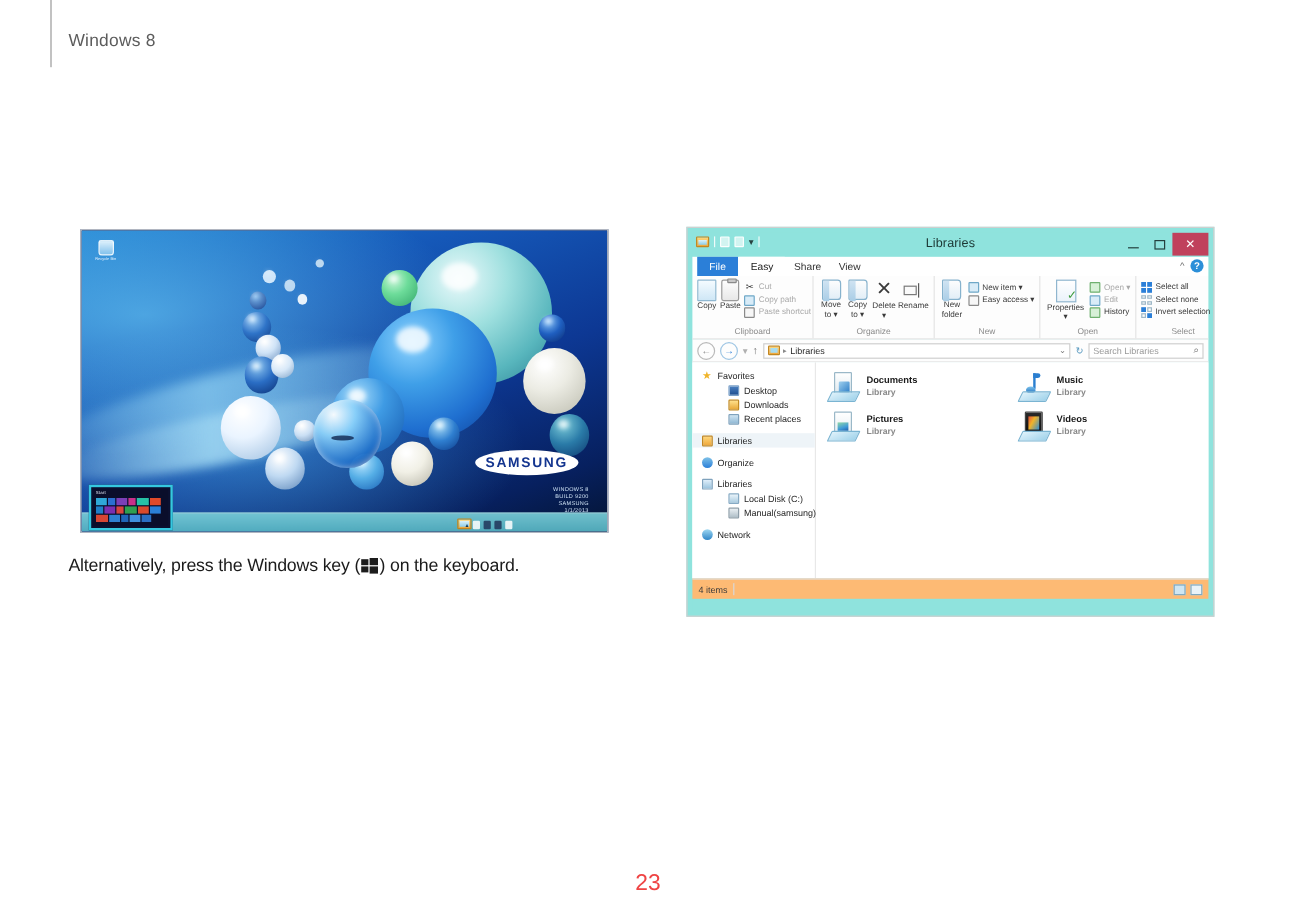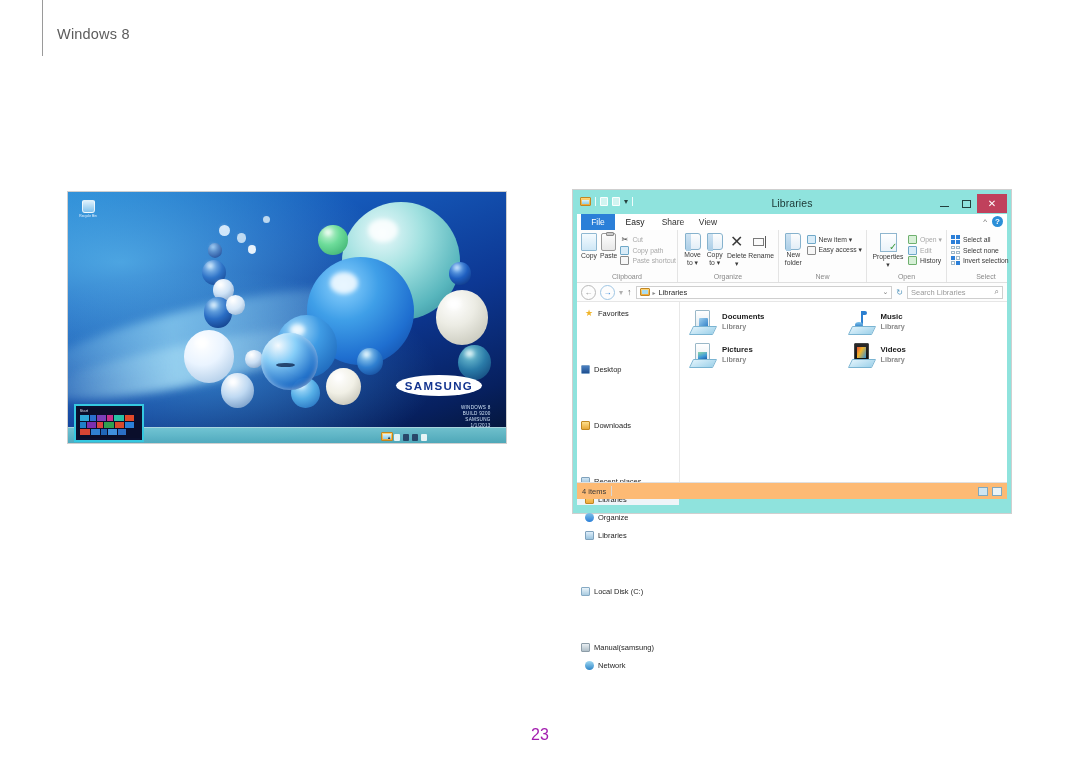--- a/index.html
+++ b/index.html
@@ -268,21 +268,21 @@
   .addr-v{font-size:7px;color:#7a7a7a;}
   .addr-ref{font-size:8px;color:#5a9ac0;}
   .searchfield{width:96px;height:13px;border:1px solid #cfcfcf;background:#fff;display:flex;
     align-items:center;padding:0 3px;box-sizing:border-box;}
   .searchfield .sp{font-size:7.5px;color:#9a9a9a;}
   .searchfield .mag{margin-left:auto;font-size:8px;color:#6a6a6a;}
 
   .exp-main{position:relative;display:flex;height:180px;background:#fff;}
   .navpane{width:103px;background:#fff;border-right:1px solid #e8e8e8;padding:5px 0 0 0;box-sizing:border-box;}
   .navitem{display:flex;align-items:center;gap:4px;height:12px;padding-left:8px;font-size:7.5px;color:#1f1f1f;}
-  .navitem.child{padding-left:4px;margin-top:44px;}
+  .navitem.child{padding-left:30px;}
   .navitem.sel{background:#eef4f8;}
   .nspacer{height:6px;}
   .nico{width:9px;height:9px;border-radius:1px;flex:0 0 auto;}
   .nico.star{background:transparent;color:#f0b429;font-size:9px;line-height:9px;border-radius:0;}
   .nico.desk{background:linear-gradient(#4a7fc0,#1f4f90);border:1px solid #7aa0c8;box-sizing:border-box;}
   .nico.dl{background:linear-gradient(#ffe08a,#e8a93a);border:1px solid #c28a22;box-sizing:border-box;}
   .nico.rec{background:linear-gradient(#cfe4f2,#8fb8d4);border:1px solid #7fa2bd;box-sizing:border-box;}
   .nico.lib{background:linear-gradient(#ffd77a,#efa93c);border:1px solid #c28722;box-sizing:border-box;}
   .nico.home{background:linear-gradient(#7fc2e8,#2b7fd8);border-radius:50%;}
   .nico.comp{background:linear-gradient(#dfeefa,#9bc4de);border:1px solid #7fa2bd;box-sizing:border-box;}
@@ -317,21 +317,21 @@
   .lib-sub{font-size:7.2px;color:#8a8a8a;line-height:10px;}
 
   .statusbar{position:relative;height:16px;background:#fdba74;border-top:1px solid #e0e0e0;
     display:flex;align-items:center;padding:0 5px;}
   .statusbar .st{font-size:7.5px;color:#3a3a3a;}
   .statusbar .sep{width:1px;height:10px;background:#d8d8d8;margin-left:5px;}
   .statusbar .vw{margin-left:auto;display:flex;align-items:center;gap:4px;}
   .vwb{width:10px;height:9px;border:1px solid #7fa8c0;background:#eaf3f8;box-sizing:border-box;position:relative;}
   .vwb.sel{background:#cfe6f2;}
 
-  .pagenum{position:absolute;left:0;right:0;top:726px;text-align:center;font-size:16px;color:#a21caf;}
+  .pagenum{position:absolute;left:0;right:0;top:726px;text-align:center;font-size:19px;color:#ef4444;}
 </style>
 </head>
 <body>
 
 <div class="page">
 
   <div class="runhead">
     <div class="rule"></div>
     <div class="label">Windows 8</div>
   </div>
@@ -409,20 +409,23 @@
         <span class="tile t12"></span>
         <span class="tile t13"></span>
         <span class="tile t14"></span>
         <span class="tile t15"></span>
         <span class="tile t16"></span>
         <span class="tile t17"></span>
       </div>
     </div>
   </div>
 
+  <div class="figcap">
+    <span>Alternatively, press the Windows key (</span><span class="ico-winkey"><i></i><i></i><i></i><i></i></span><span>) on the keyboard.</span>
+  </div>
 
 
   <div class="shot-exp">
     <div class="exp">
 
       <div class="exp-title">
         <div class="exp-qat">
           <span class="qat-ico"></span>
           <span class="qat-sep"></span>
           <span class="qat-b"></span>

